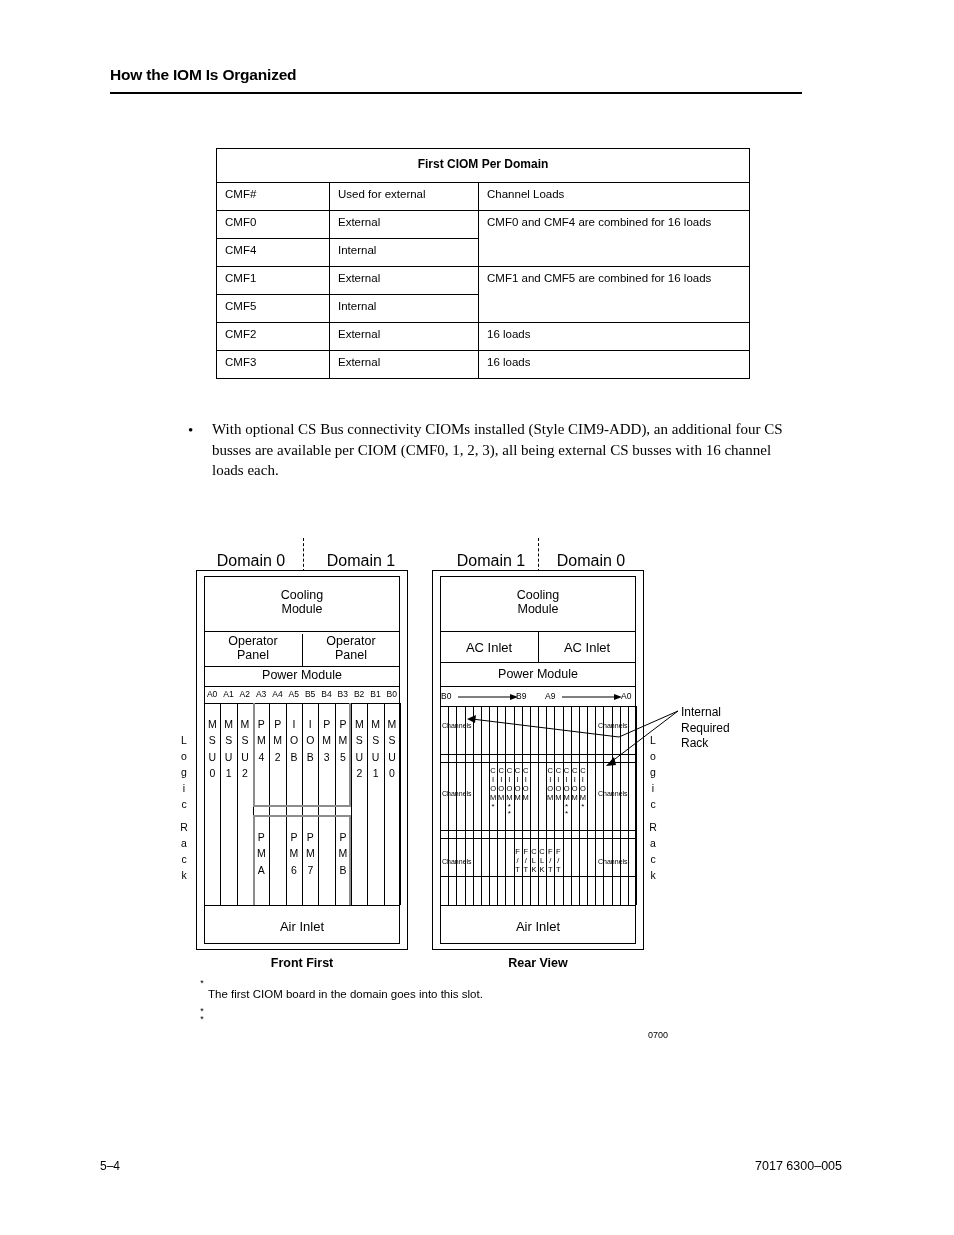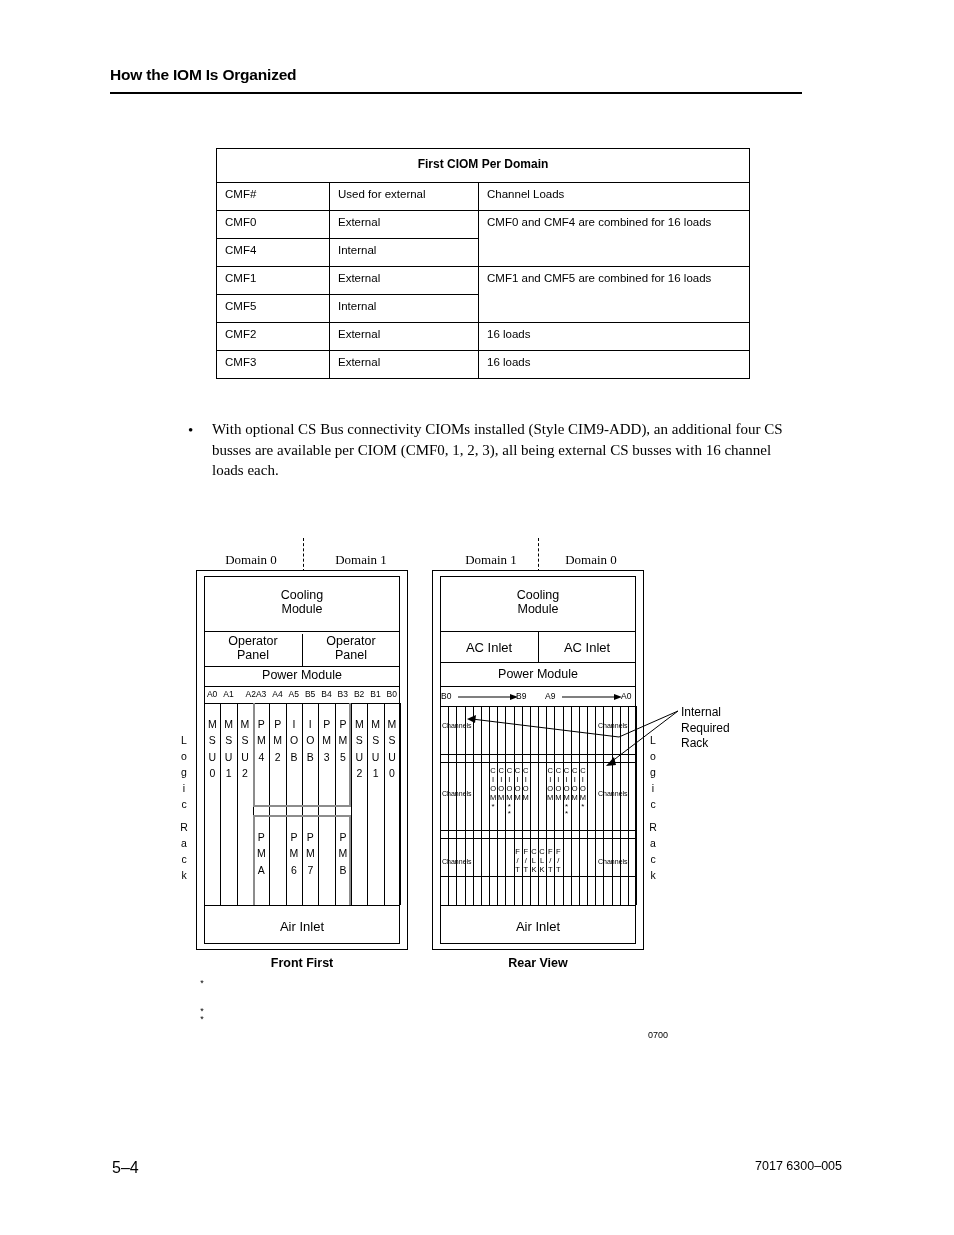--- a/index.html
+++ b/index.html
@@ -55,22 +55,22 @@
   .bullet .dot {
     position:absolute; left:0; top:1px; font-size:15px;
   }
   .bullet .btxt { display:block; margin-left:24px; }
 
   
   .fig { position:absolute; left:0; top:0; width:954px; height:1235px; }
 
   .dom-lbl {
     position:absolute;
-    font-family:Liberation Serif, serif;
-    font-size:13px; white-space:nowrap;
+    font-family:Liberation Sans, sans-serif;
+    font-size:16px; white-space:nowrap;
   }
 
   .dom-divider {
     position:absolute; width:0; border-left:1.5px dashed #000;
   }
 
   
   .view-frame {
     position:absolute;
     border:1.5px solid #000;
@@ -190,22 +190,22 @@
 
   .fig-caption {
     position:absolute; left:0; top:1060px; width:954px;
     text-align:center;
     font-family:"Liberation Sans", sans-serif;
     font-weight:bold; font-size:13.5px;
   }
 
   
   .foot-l {
-    position:absolute; left:112px; top:1159px;
-    font-family:"Liberation Sans", sans-serif; font-size:16px;
+    position:absolute; left:100px; top:1159px;
+    font-family:"Liberation Sans", sans-serif; font-size:12px;
   }
   .foot-r {
     position:absolute; right:112px; top:1159px;
     font-family:"Liberation Sans", sans-serif; font-size:12.5px;
   }
 
   svg.overlay { position:absolute; left:0; top:0; width:954px; height:1235px;
                 pointer-events:none; }
 </style>
 </head>
@@ -288,21 +288,21 @@
     </div>
     <div class="vline" style="left:302px; top:634px; height:32px;"></div>
     <div class="hline" style="left:204px; top:666px; width:196px;"></div>
 
     <div class="cell-txt" style="left:204px; top:668px; width:196px;">Power Module</div>
     <div class="hline" style="left:204px; top:686px; width:196px;"></div>
 
     <div id="front-slot-labels">
         <div class="slot-lbl" style="left: 201px; top: 689px; width: 22.3333px;">A0</div>
         <div class="slot-lbl" style="left: 217.333px; top: 689px; width: 22.3333px;">A1</div>
-        <div class="slot-lbl" style="left: 233.667px; top: 689px; width: 22.3333px; text-align: right;">A2</div>
+        <div class="slot-lbl" style="left: 233.667px; top: 689px; width: 22.3333px;">A2</div>
         <div class="slot-lbl" style="left: 250px; top: 689px; width: 22.3333px;">A3</div>
         <div class="slot-lbl" style="left: 266.333px; top: 689px; width: 22.3333px;">A4</div>
         <div class="slot-lbl" style="left: 282.667px; top: 689px; width: 22.3333px;">A5</div>
         <div class="slot-lbl" style="left: 299px; top: 689px; width: 22.3333px;">B5</div>
         <div class="slot-lbl" style="left: 315.333px; top: 689px; width: 22.3333px;">B4</div>
         <div class="slot-lbl" style="left: 331.667px; top: 689px; width: 22.3333px;">B3</div>
         <div class="slot-lbl" style="left: 348px; top: 689px; width: 22.3333px;">B2</div>
         <div class="slot-lbl" style="left: 364.333px; top: 689px; width: 22.3333px;">B1</div>
         <div class="slot-lbl" style="left: 380.667px; top: 689px; width: 22.3333px;">B0</div>
       </div>
@@ -631,20 +631,21 @@
       <line x1="619" y1="737" x2="472" y2="719" stroke="#000" stroke-width="1"></line>
       <polygon points="467,719 476,715 475,723" fill="#000"></polygon>
 
       <line x1="678" y1="711" x2="611" y2="762" stroke="#000" stroke-width="1"></line>
       <polygon points="606,766 614,757 616,765" fill="#000"></polygon>
     </svg>
 
     <div class="fn-mark" style="left:196px; top:980px; width:12px;">
       <span>*</span>
     </div>
+    <div class="fnote" style="left:208px; top:987px; width:560px;">The first CIOM board in the domain goes into this slot.</div>
 
     <div class="fn-mark" style="left:196px; top:1008px; width:12px;">
       <span>*</span>
         <span>*</span>
     </div>
 
     <div class="fig-id" style="left:648px; top:1030px;">0700</div>
 
   </div>
 

